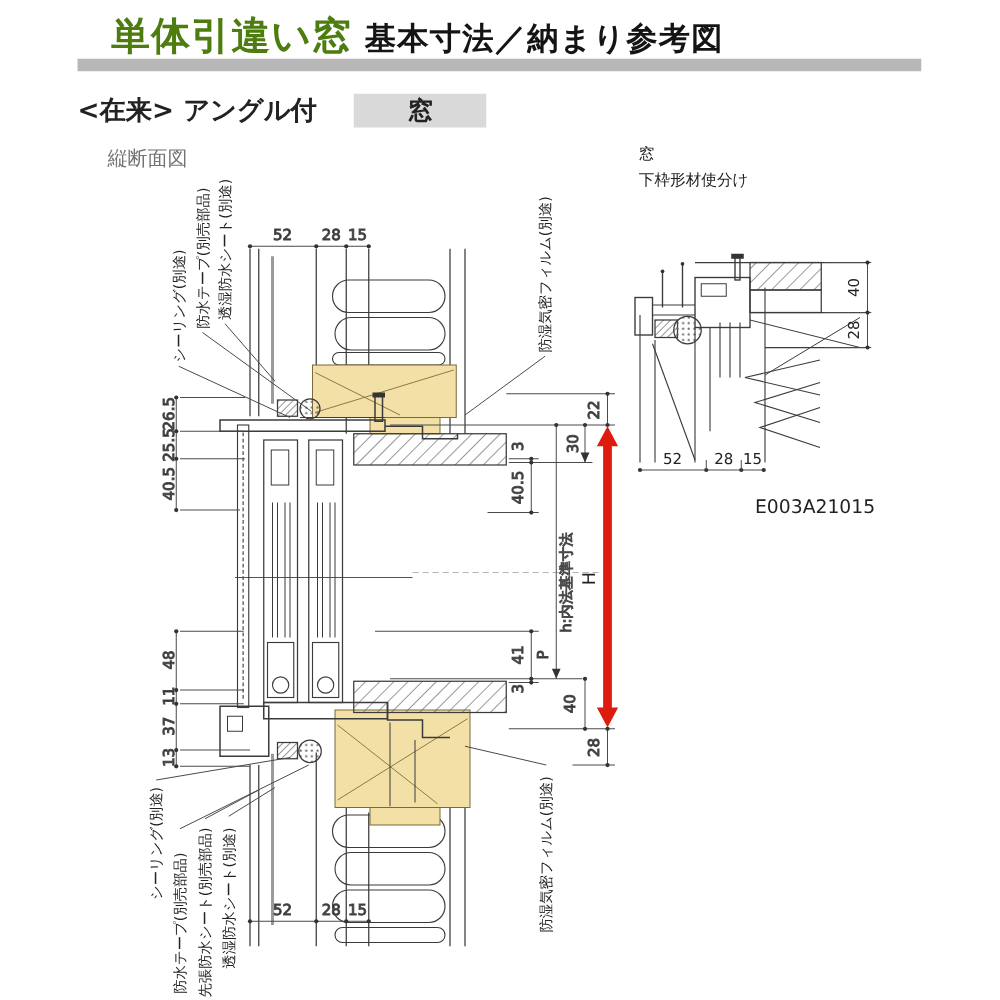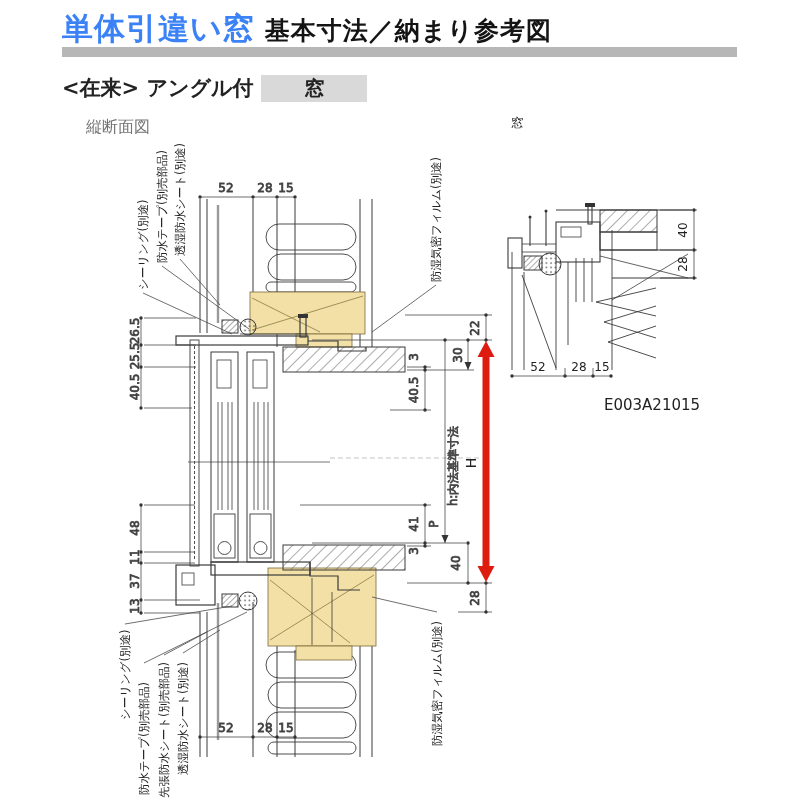--- a/index.html
+++ b/index.html
@@ -3,24 +3,24 @@
 <meta charset="utf-8">
 <style>
   html,body{margin:0;padding:0;}
   body{
     width:800px;height:800px;position:relative;background:#ffffff;
     font-family:"DejaVu Sans","Liberation Sans",sans-serif;color:#1c1c1c;
     overflow:hidden;
   }
   .abs{position:absolute;}
   .title-row{left:62px;top:8px;display:flex;align-items:baseline;gap:10px;white-space:nowrap;}
-  .title-main{font-size:31px;font-weight:bold;letter-spacing:1px;color:#3b82f6;}
+  .title-main{font-size:31px;font-weight:bold;letter-spacing:1px;color:#4d7c0f;margin-left:27px;}
   .title-sub{font-size:25px;font-weight:bold;letter-spacing:1px;color:#141414;font-family:Liberation Mono, monospace;}
   .title-bar{left:62px;top:47px;width:675px;height:10px;background:#b7b7b7;}
-  .series-row{left:62px;top:74px;display:flex;align-items:center;gap:8px;white-space:nowrap;}
+  .series-row{left:62px;top:74px;display:flex;align-items:center;gap:30px;white-space:nowrap;}
   .series-label{font-size:21px;font-weight:600;color:#222;}
   .type-box{width:106px;height:27px;background:#d9d9d9;display:flex;align-items:center;justify-content:center;
             font-size:20px;font-weight:bold;color:#222;}
   .section-label{left:86px;top:117px;font-size:16px;color:#737373;}
   .note-block{left:511px;top:112px;font-size:12.5px;line-height:21px;color:#222;white-space:nowrap;}
   svg text{font-family:"DejaVu Sans","Liberation Sans",sans-serif;fill:#222;}
   svg .dim{font-size:12px;}
   svg .ann{font-size:11.5px;}
   svg .big{font-size:14px;}
 </style>
@@ -35,20 +35,21 @@
 
 <div class="abs series-row">
   <span class="series-label">&lt;在来&gt; アングル付</span>
   <span class="type-box">窓</span>
 </div>
 
 <div class="abs section-label">縦断面図</div>
 
 <div class="abs note-block">
   <div>窓</div>
+  <div>下枠形材使分け</div>
 </div>
 
 <svg class="abs" style="left:0;top:0;" width="800" height="800" viewBox="0 0 800 800">
 
   <defs>
     <pattern id="hatch" patternUnits="userSpaceOnUse" width="8" height="8" patternTransform="rotate(45)">
       <line x1="0" y1="0" x2="0" y2="8" stroke="#5a5a5a" stroke-width="1"></line>
     </pattern>
     <pattern id="hatch2" patternUnits="userSpaceOnUse" width="4" height="4" patternTransform="rotate(45)">
       <line x1="0" y1="0" x2="0" y2="4" stroke="#555" stroke-width="1"></line>

